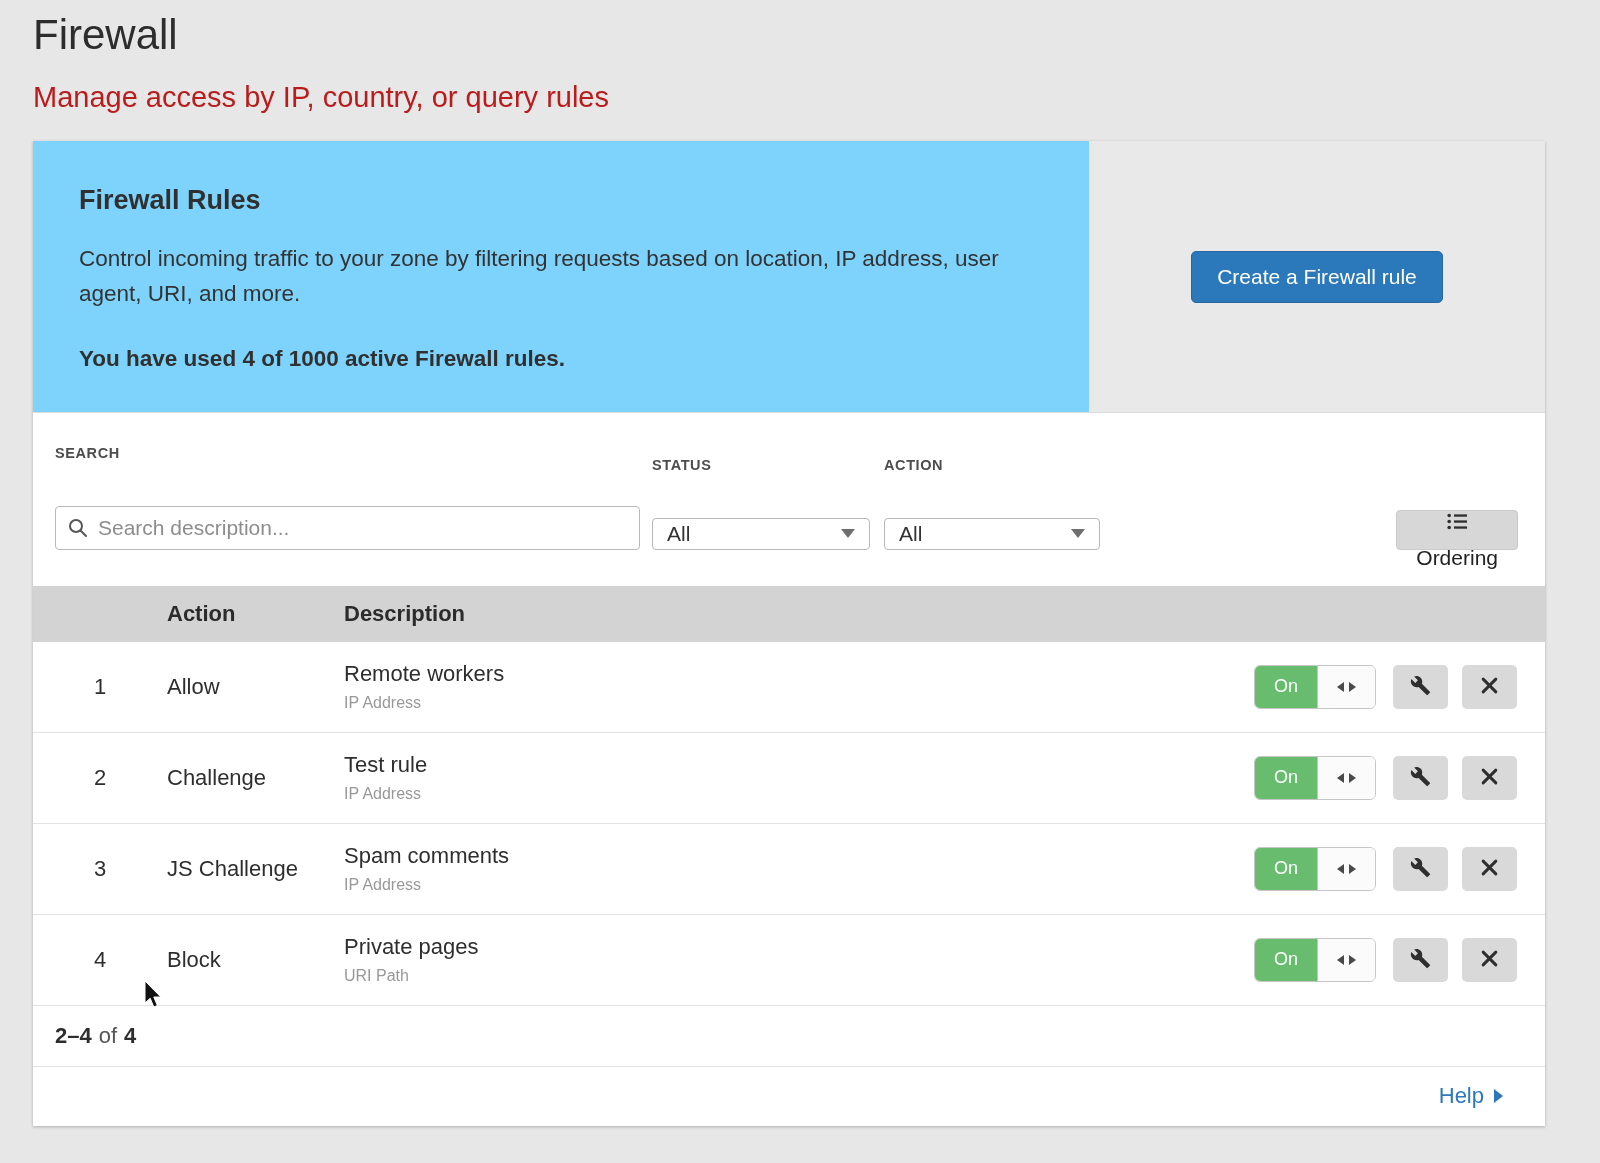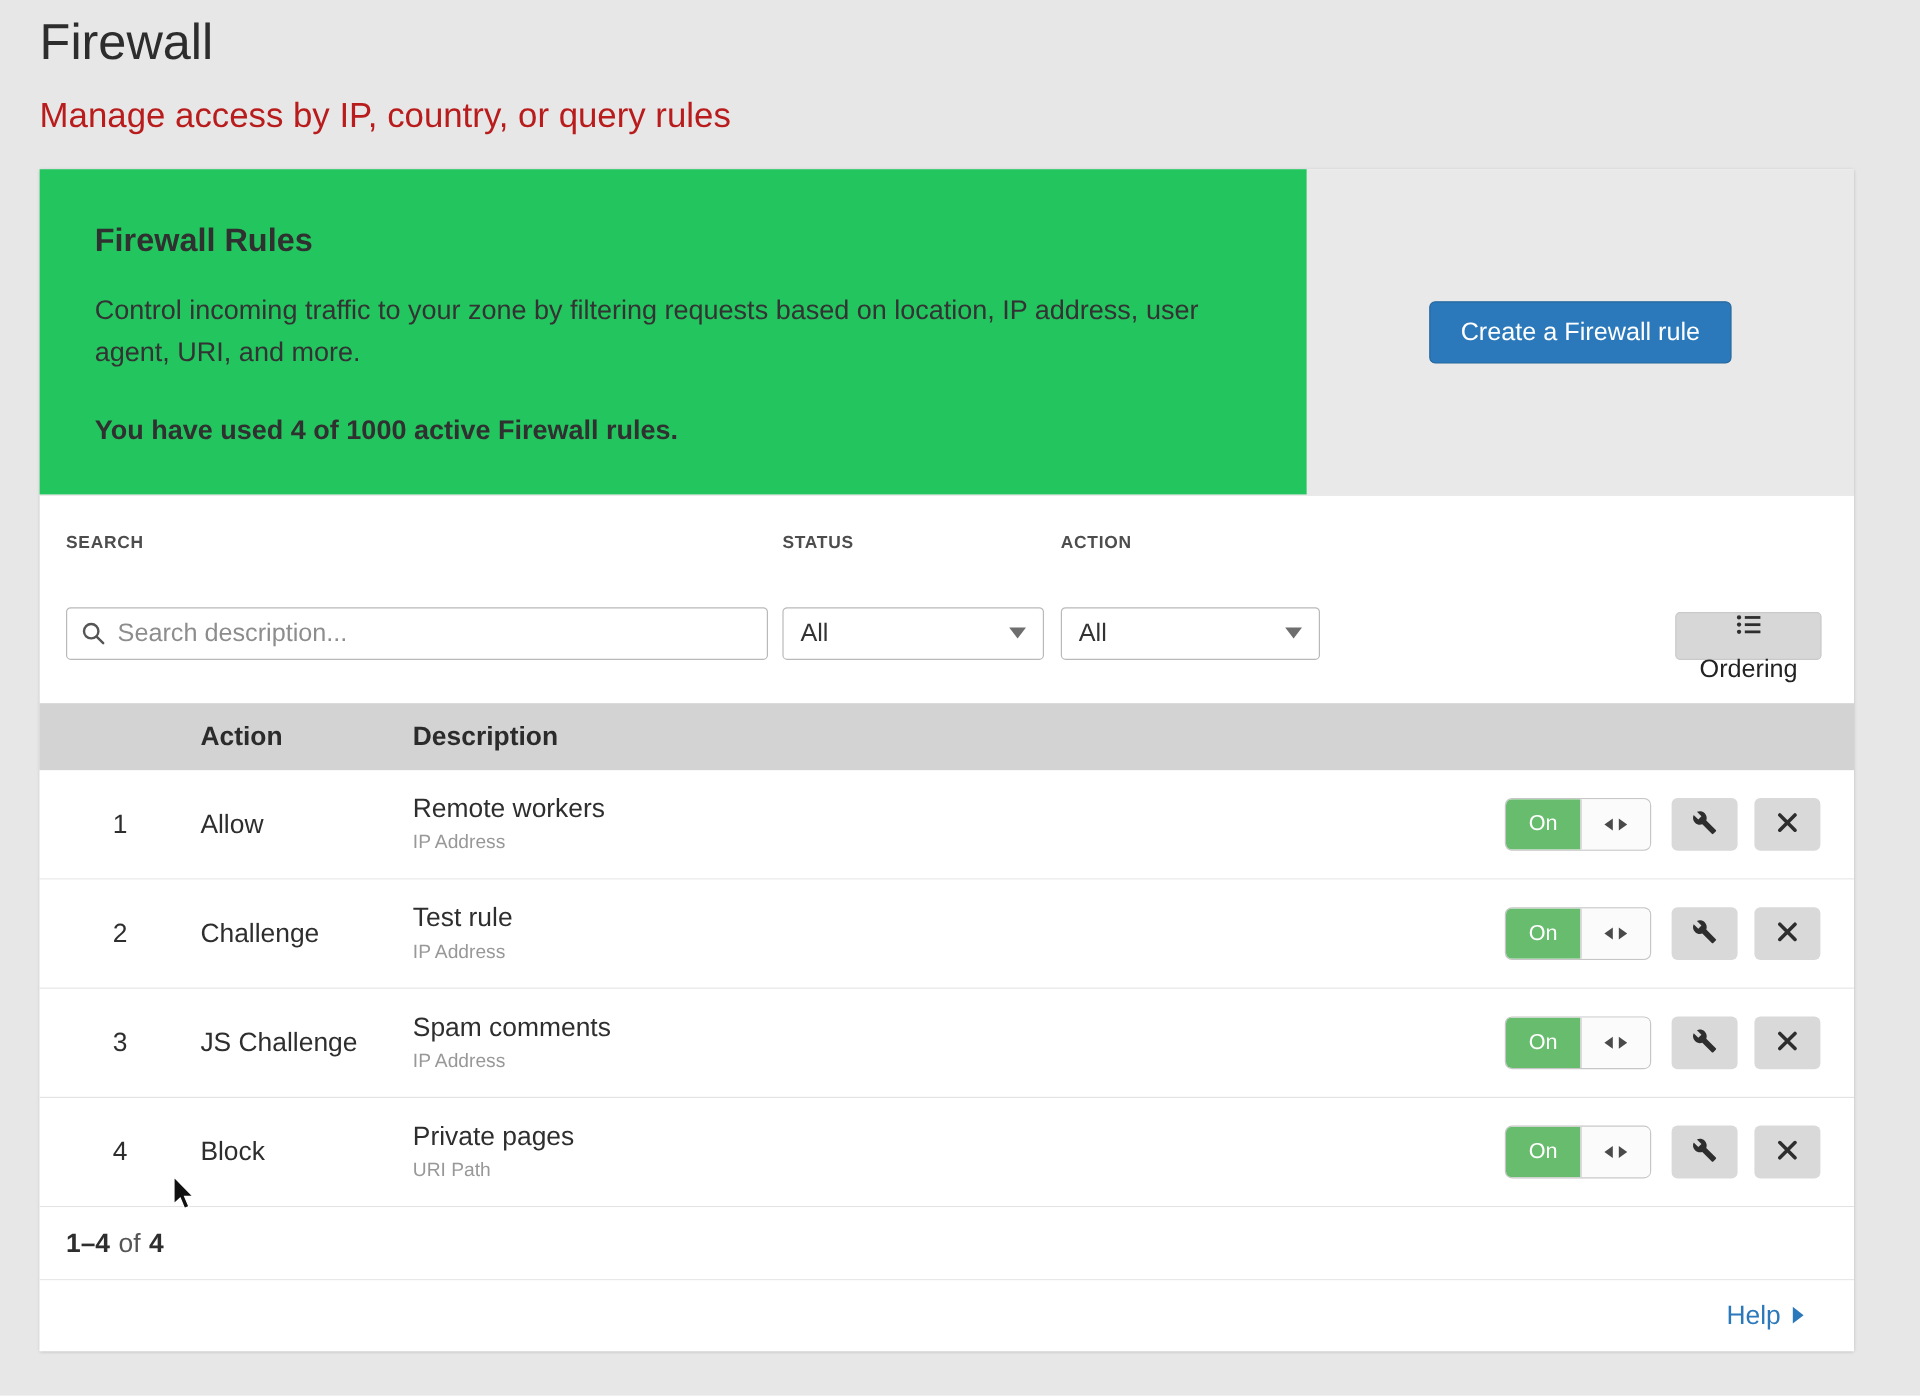--- a/index.html
+++ b/index.html
@@ -30,21 +30,21 @@
   .page-subtitle{font-size:29px;font-weight:400;color:#b91c1c;margin:20px 0 0 0;line-height:1.2;}
 
   
   .card{
     width:1512px;margin:26px 0 0 33px;background:#ffffff;
     box-shadow:0 1px 3px rgba(0,0,0,0.25);
   }
 
   
   .intro{display:flex;border-bottom:1px solid #ddd;}
-  .intro-left{width:1056px;padding:44px 60px 40px 46px;background:#22c55e;}
+  .intro-left{width:1056px;padding:44px 60px 40px 46px;background:#7dd3fc;}
   .intro-heading{font-size:27px;font-weight:bold;margin:0 0 26px 0;color:#303030;}
   .intro-desc{font-size:22.5px;line-height:1.55;color:#333;margin:0 0 34px 0;max-width:950px;}
   .intro-usage{font-size:22.5px;font-weight:bold;color:#303030;margin:0;}
   .intro-right{flex:1;background:var(--panel-gray);display:flex;align-items:center;justify-content:center;}
   .create-btn{
     background:var(--accent-blue);color:#fff;border:1px solid #27689e;
     font-size:21px;font-family:inherit;padding:13px 25px;border-radius:5px;cursor:pointer;
   }
 
   
@@ -52,21 +52,21 @@
   .filter-group{display:flex;flex-direction:column;gap:36px;}
   .filter-label{font-size:14.5px;font-weight:bold;letter-spacing:.6px;color:#4d4d4d;margin-bottom:9px;}
   .search-wrap{position:relative;width:585px;}
   .search-input{
     width:100%;height:44px;border:1px solid #b9b9b9;border-radius:4px;
     font-size:21px;font-family:inherit;color:#333;padding:0 12px 0 42px;outline:none;background:#fff;
   }
   .search-input::placeholder{color:#8d8d8d;}
   .search-icon{position:absolute;left:12px;top:11px;}
   .select-box{
-    height:44px;border:1px solid #b9b9b9;border-radius:4px;background:#fff;
+    height:32px;border:1px solid #b9b9b9;border-radius:4px;background:#fff;
     display:flex;align-items:center;justify-content:space-between;
     padding:0 14px;font-size:21px;color:#333;cursor:pointer;
   }
   .status-group{margin-left:12px;}
   .status-group .select-box{width:218px;}
   .action-group{margin-left:14px;}
   .action-group .select-box{width:216px;}
   .chevron-down{width:0;height:0;border-left:7px solid transparent;border-right:7px solid transparent;border-top:9px solid #6e6e6e;}
   .ordering-btn{
     margin-left:auto;height:40px;padding:0 19px;background:#d7d7d7;border:1px solid #c9c9c9;
@@ -289,21 +289,21 @@
       </button>
       <button class="icon-btn close">
         <span><svg width="19" height="19" viewBox="0 0 18 18">
               <path d="M3 3 L15 15 M15 3 L3 15" stroke="#2e2e2e" stroke-width="2.8" stroke-linecap="round"></path>
             </svg></span>
       </button>
     </div>
   </div>
 
   <div class="pagination-row">
-    <span class="bold">1–4</span>
+    <span class="bold">2–4</span>
     <span class="of">of</span>
     <span class="bold">4</span>
   </div>
 
   <div class="help-row">
     <a class="help-link">
       <span>Help</span>
       <span class="help-tri"></span>
     </a>
   </div>

